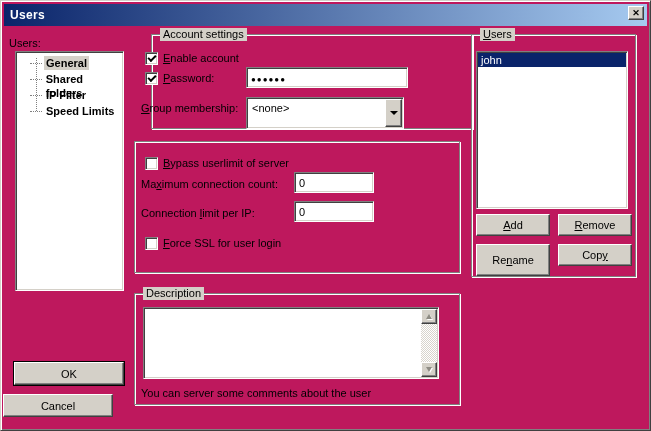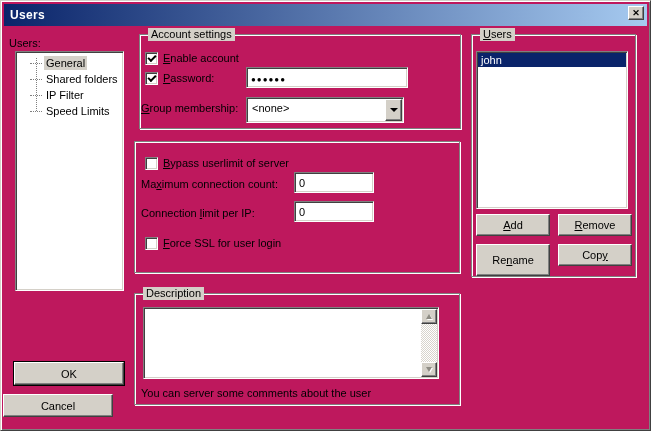--- a/index.html
+++ b/index.html
@@ -87,21 +87,21 @@
     border: 1px solid; border-color: #fff #404040 #404040 #fff;
     box-shadow: inset -1px -1px 0 #808080;
     display: flex; align-items: center; justify-content: center;
   }
   .arrow-down {
     width: 0; height: 0;
     border-left: 4px solid transparent; border-right: 4px solid transparent;
     border-top: 4px solid #000;
   }
   
-  .tree { position: absolute; overflow: hidden; }
+  .tree { position: absolute; overflow: hidden; font-weight: bold; }
   .tree-vline { position: absolute; left: 20px; top: 6px; height: 53px; border-left: 1px dotted #808080; }
   .tree-row { position: relative; height: 16px; line-height: 16px; padding-left: 14px; display: flex; align-items: center; }
   .tree-rows { padding-top: 3px; }
   .tree-connector { display: inline-block; width: 12px; border-top: 1px dotted #808080; margin-right: 2px; }
   .tree-label { padding: 0 2px; height: 14px; line-height: 14px; }
   .tree-row.selected .tree-label { background: #D4D0C8; }
   
   .listbox { position: absolute; overflow: hidden; }
   .list-row { height: 14px; line-height: 14px; padding-left: 3px; margin: 1px 1px 0 1px; }
   .list-row.selected { background: #0A246A; color: #fff; }
@@ -163,30 +163,30 @@
       <div class="tree-row">
         <span class="tree-connector"></span>
         <span class="tree-label">Speed Limits</span>
       </div>
     </div>
   </div>
 
   <button class="btn default" style="left:13px; top:361px; width:110px; height:23px;">OK</button>
   <button class="btn" style="left:2px; top:393px; width:110px; height:23px;">Cancel</button>
 
-  <div class="groupbox" style="left:138px; top:33px; width:322px; height:95px;">
+  <div class="groupbox" style="left:150px; top:33px; width:322px; height:95px;">
     <span class="legend">Account settings</span>
   </div>
   <span class="checkbox checked" style="left:144px; top:51px;"></span>
   <span class="label" style="left:162px; top:51px;"><u>E</u>nable account</span>
   <span class="checkbox checked" style="left:144px; top:71px;"></span>
   <span class="label" style="left:162px; top:71px;"><u>P</u>assword:</span>
   <input class="edit pw" style="left: 245px; top: 66px; width: 162px; height: 21px;" type="text" value="●●●●●●">
   <span class="label" style="left:140px; top:101px;"><u>G</u>roup membership:</span>
-  <div class="combo sunken" style="left:245px; top:96px; width:158px; height:26px;">
+  <div class="combo sunken" style="left:245px; top:96px; width:158px; height:32px;">
     <span class="combo-text">&lt;none&gt;</span>
     <span class="combo-btn">
       <span class="arrow-down"></span>
     </span>
   </div>
 
   <div class="groupbox" style="left:133px; top:140px; width:326px; height:132px;"></div>
   <span class="checkbox" style="left:144px; top:156px;"></span>
   <span class="label" style="left:162px; top:156px;"><u>B</u>ypass userlimit of server</span>
   <span class="label" style="left:140px; top:177px;">Ma<u>x</u>imum connection count:</span>

